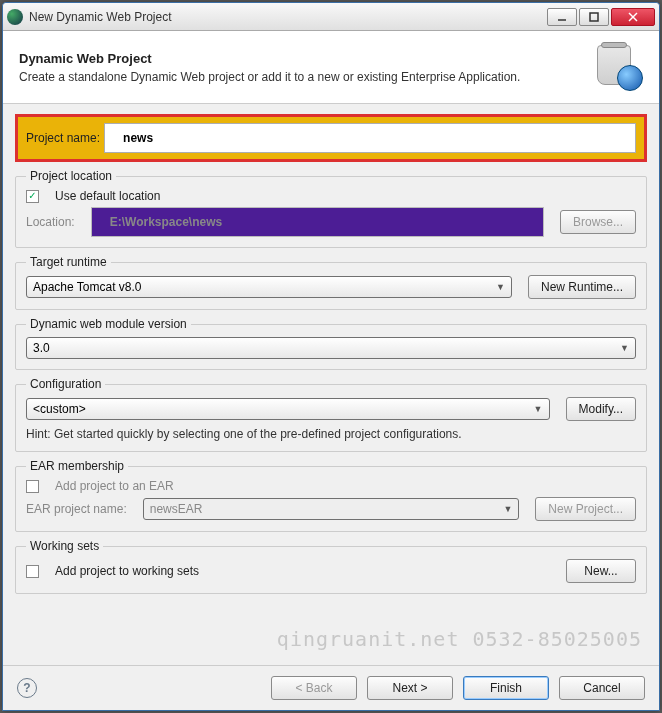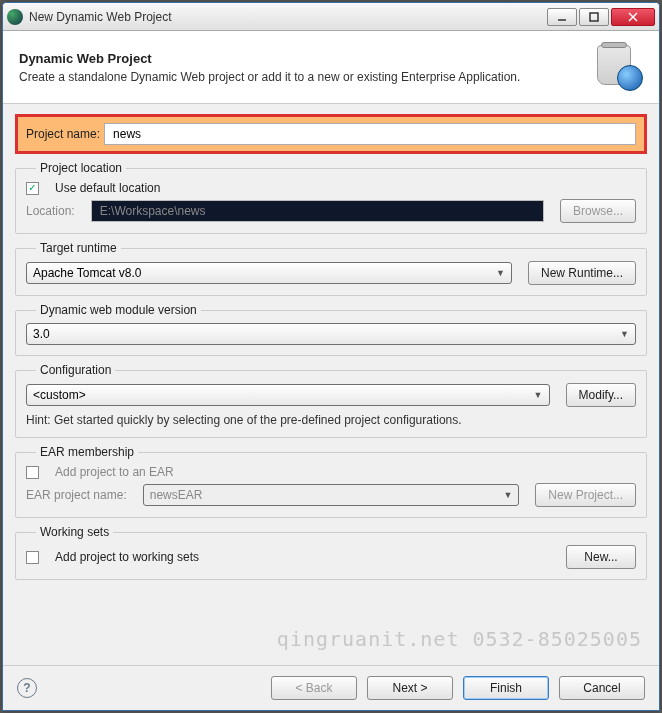--- a/index.html
+++ b/index.html
@@ -14,32 +14,32 @@
 .win-btn.close svg { stroke:#fff; }
 .header { background: #fff; padding: 12px 16px; border-bottom: 1px solid #ccc; display: flex; align-items: center; }
 .header-text { flex: 1; }
 .header-text h1 { font-weight: bold; font-size: 13px; color: #222; margin-bottom: 4px; }
 .header-text p { font-size: 12px; color: #333; }
 .header-icon { width: 48px; height: 48px; position: relative; }
 .jar { width: 34px; height: 40px; background: linear-gradient(#e8e8e8,#cfcfcf); border: 1px solid #999; border-radius: 4px 4px 8px 8px; position: absolute; top:2px; left:2px;}
 .jar-lid { position:absolute; top:-4px; left:3px; right:3px; height:6px; background:#bbb; border-radius:3px; border:1px solid #888;}
 .globe { width: 26px; height: 26px; background: radial-gradient(circle at 35% 35%, #8cf, #15a); border-radius: 50%; position: absolute; bottom: 0; right: 0; border:1px solid #047;}
 .content { flex: 1; padding: 10px 12px 4px 12px; overflow: hidden; display:flex; flex-direction:column; gap:6px;}
-.highlight-box { border: 3px solid #dc3030; padding: 6px 8px; display: flex; align-items: center; background:#fdba74;}
+.highlight-box { border: 3px solid #dc3030; padding: 6px 8px; display: flex; align-items: center; background:#eab308;}
 .highlight-box label { color:#222; margin-right:4px;}
-.text-input { flex:1; height:22px; border:1px solid #7a9; background:#fff; padding:2px 8px; }
+.text-input { flex:1; height:30px; border:1px solid #7a9; background:#fff; padding:2px 18px;font-weight:bold; }
 .text-input.plain { border:1px solid #abadb3; }
 .group { border:1px solid #ccc; border-radius:2px; padding:8px 10px 10px 10px; position:relative; margin-top:8px; background:#f0f0f0;}
-.group-title { position:absolute; top:-8px; left:20px; background:#f0f0f0; padding:0 4px; color:#222; }
+.group-title { position:absolute; top:-8px; left:10px; background:#f0f0f0; padding:0 4px; color:#222; }
 .row { display:flex; align-items:center; gap:16px; margin-top:4px;}
 .checkbox { width:13px; height:13px; border:1px solid #888; background:#fff; display:inline-flex; align-items:center; justify-content:center;}
 .checkbox.checked::after { content:"✓"; font-size:10px; color:#0a5; line-height:1;}
 .field-label { color:#222; }
 .field-label.disabled { color:#888; }
-input.disabled { background:#0f172a; color:#888; border:1px solid #bbb;}
+input.disabled { background:#4c1d95; color:#888; border:1px solid #bbb;}
 .btn { height:24px; padding:0 12px; border:1px solid #8a8a8a; background:linear-gradient(#fdfdfd,#e3e3e3); border-radius:3px; cursor:pointer; color:#222; min-width:70px;}
 .btn.disabled { color:#999; cursor:default;}
 .select { flex:1; height:22px; border:1px solid #707070; background:linear-gradient(#fff,#e8e8e8); border-radius:3px; display:flex; align-items:center; padding:0 6px; justify-content:space-between; cursor:pointer;}
 .select.disabled { color:#888; background:#eee; cursor:default;}
 .select .chevron { font-size:9px; color:#555;}
 .hint { font-size:12px; color:#333; margin-top:6px;}
 .footer { border-top:1px solid #ccc; padding:10px 14px; display:flex; align-items:center; gap:10px; background:#f0f0f0;}
 .footer .help { width:20px; height:20px; border:1.5px solid #6a7a8a; border-radius:50%; display:flex; align-items:center; justify-content:center; color:#6a7a8a; font-weight:bold; cursor:pointer;}
 .footer .spacer { flex:1;}
 .footer .btn { min-width:86px;}

